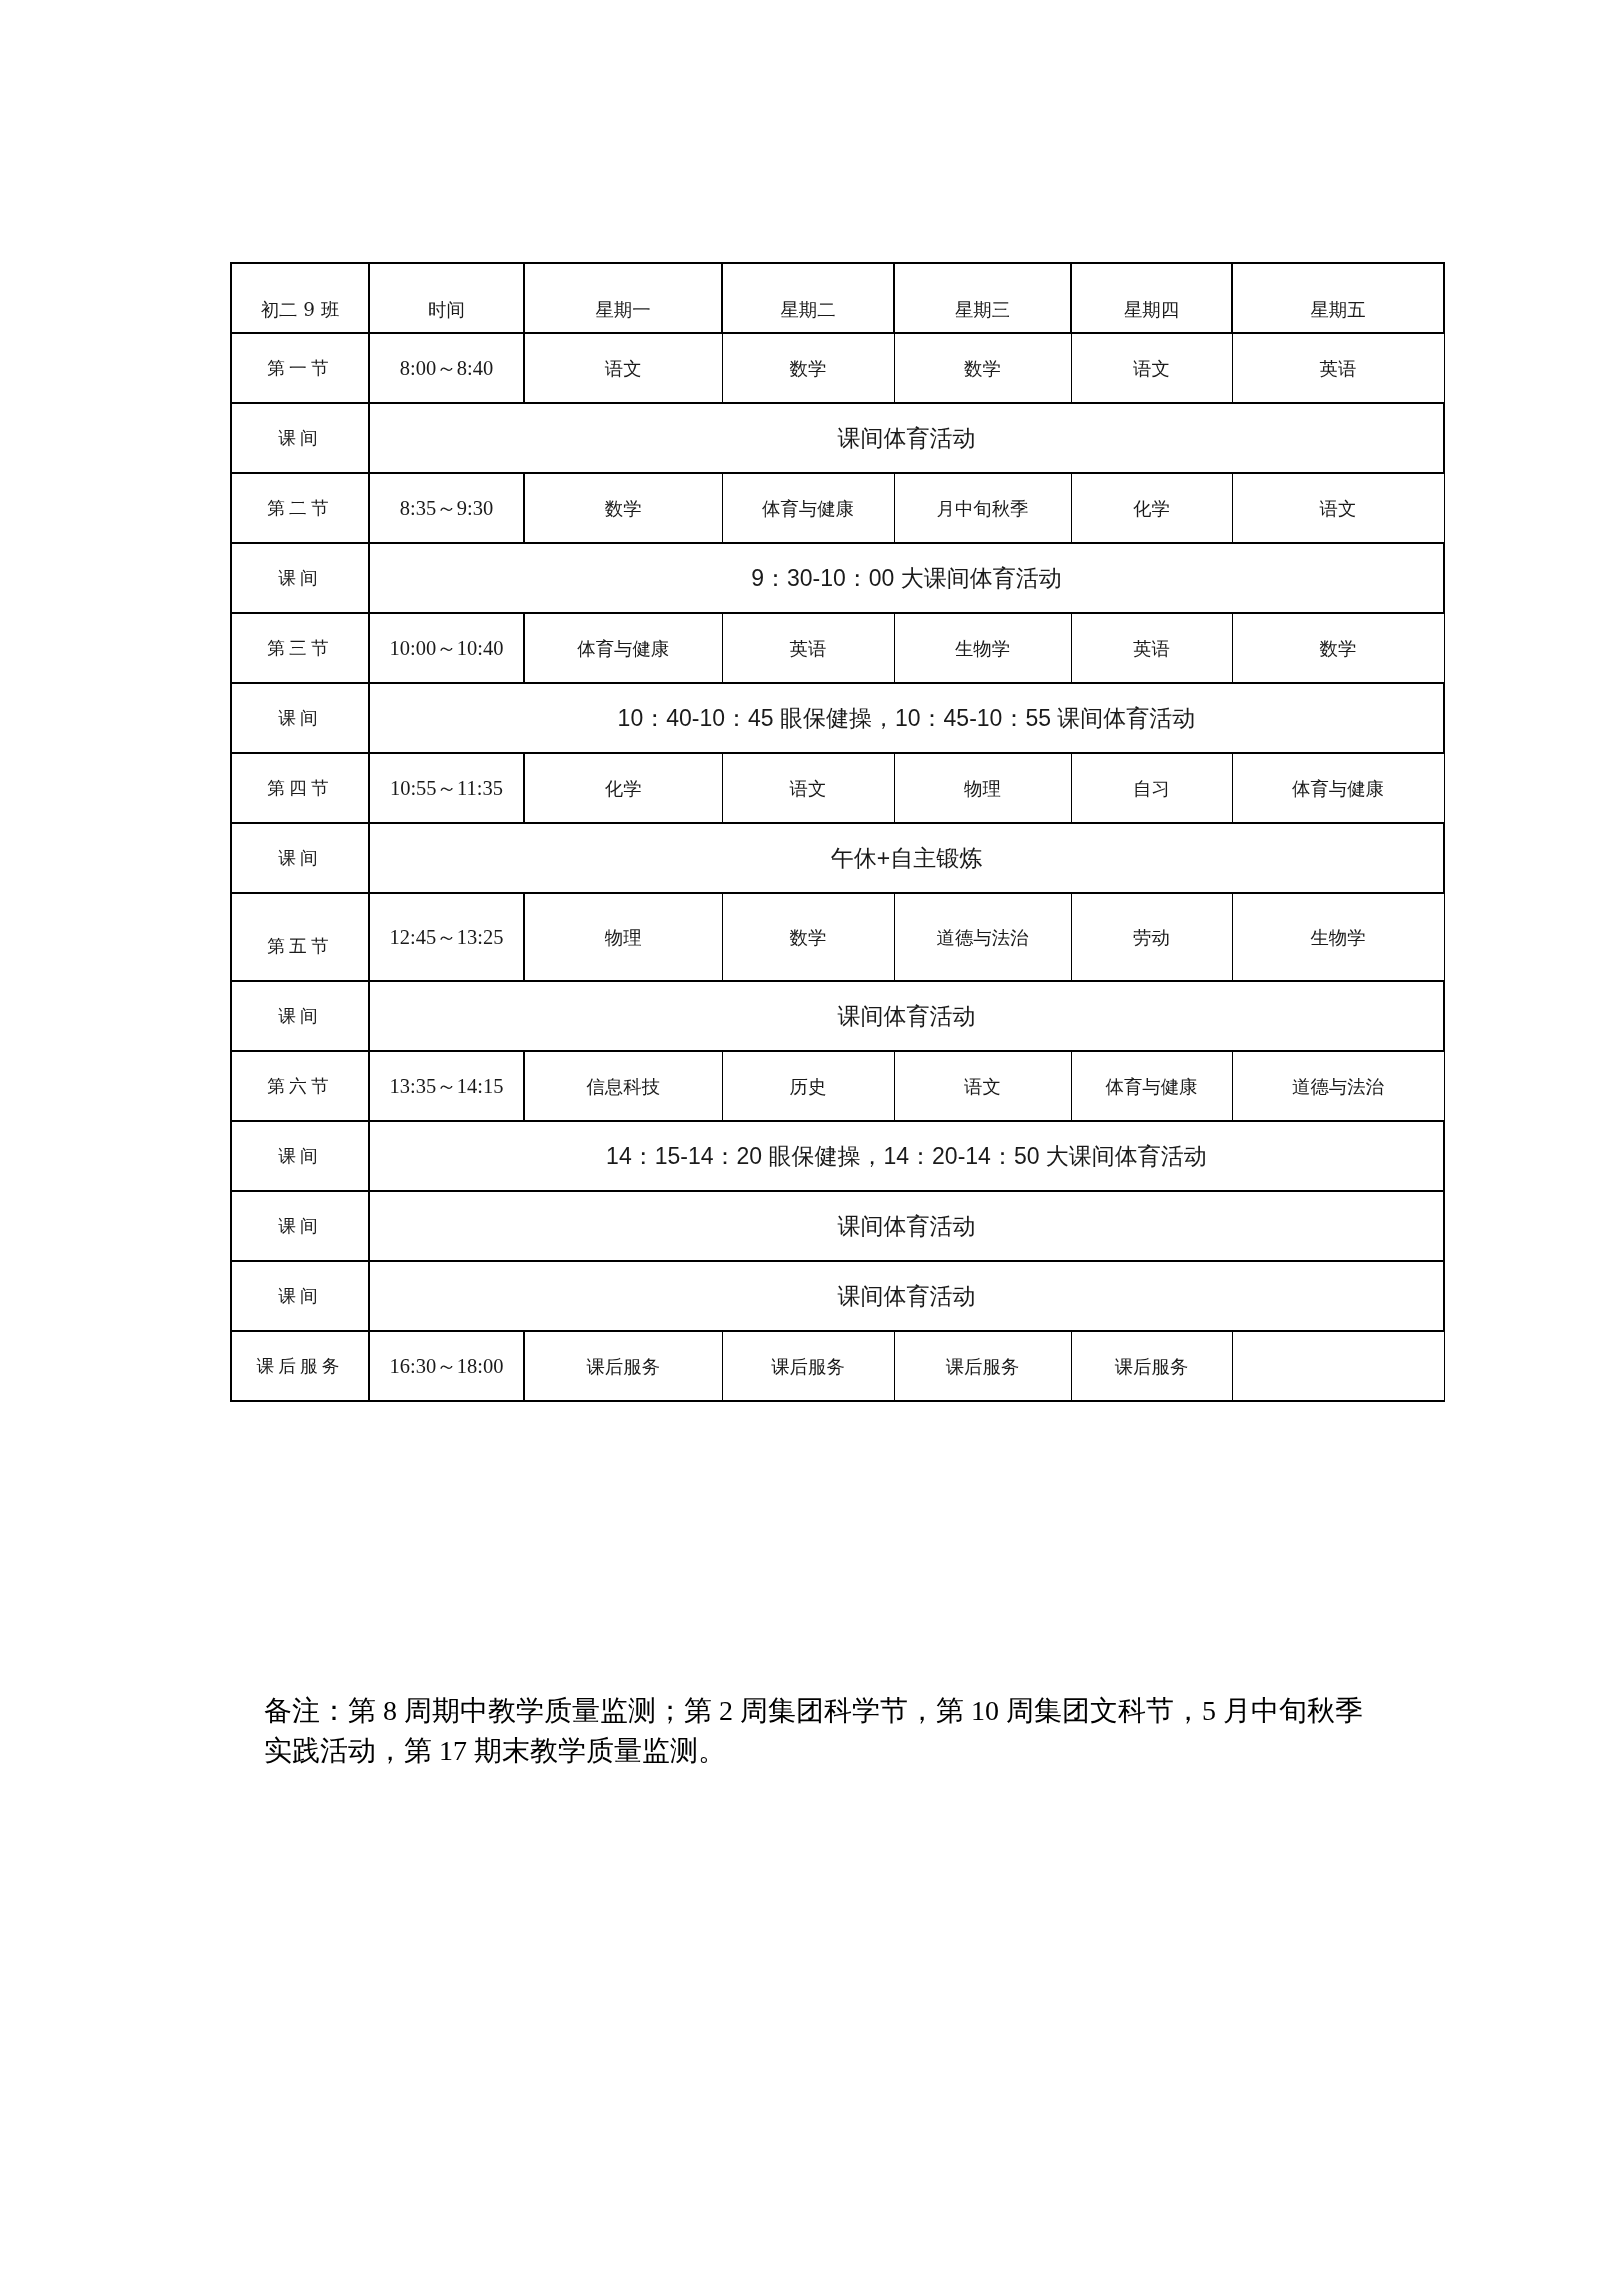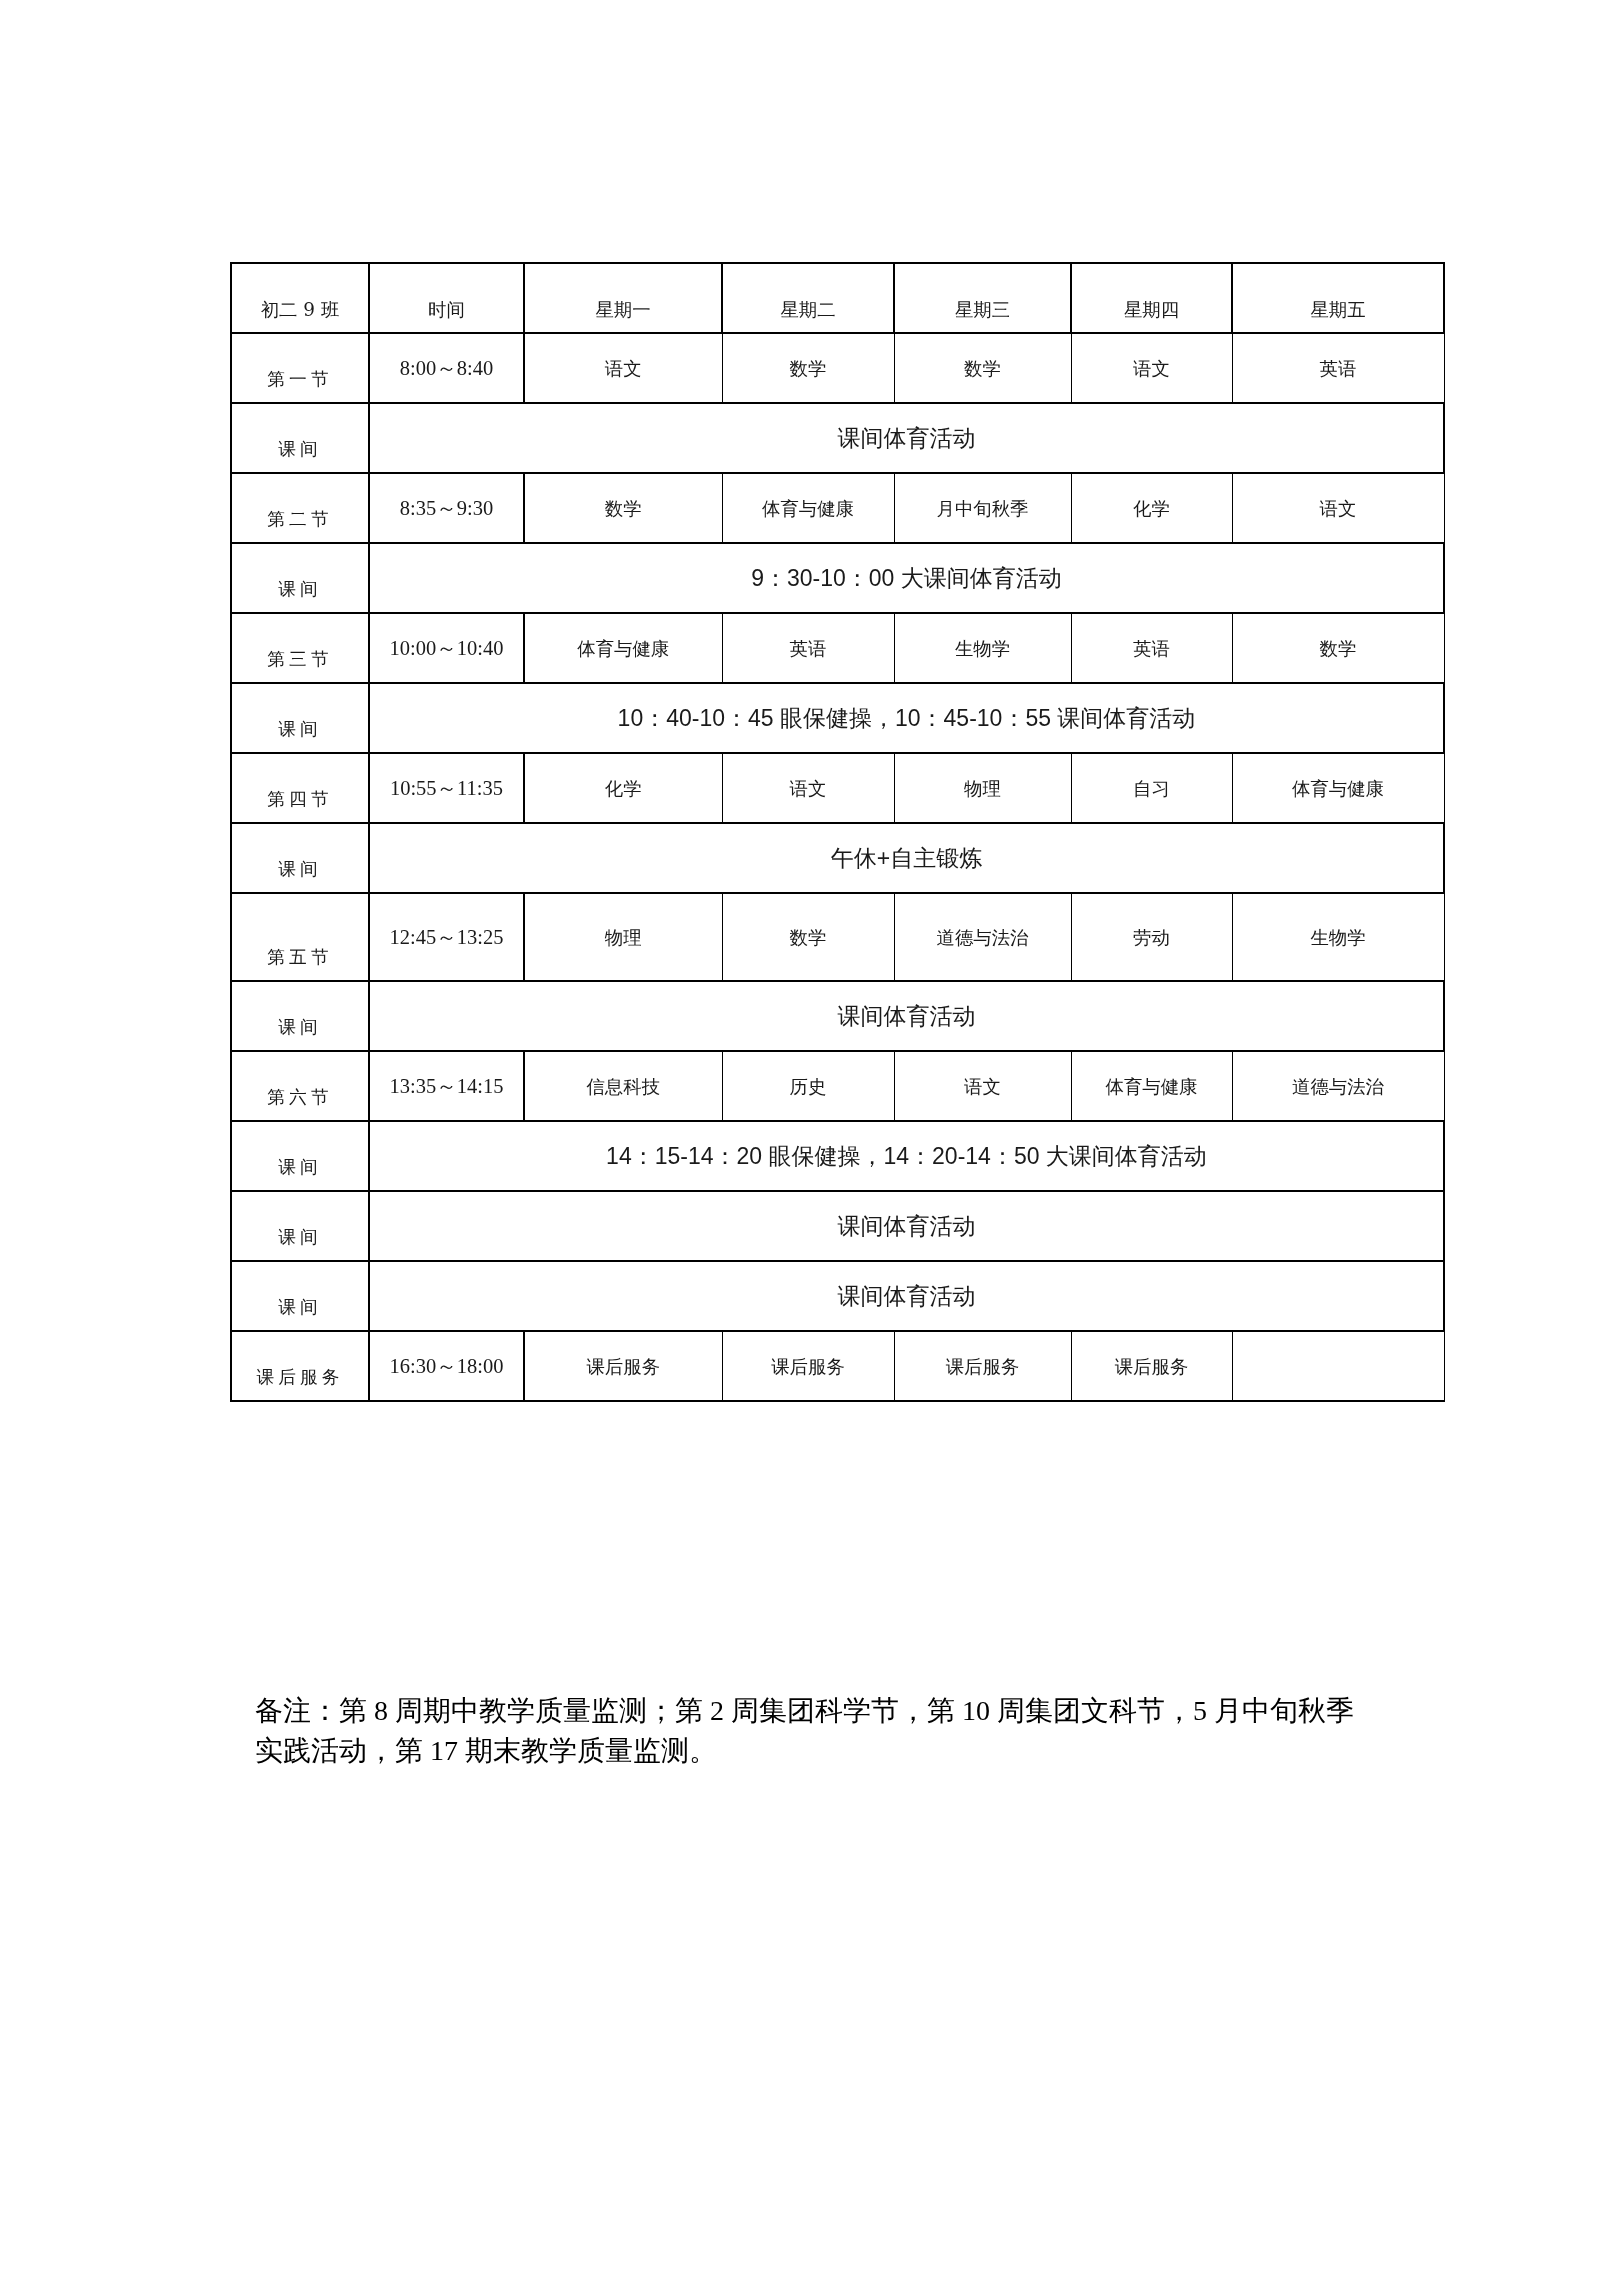--- a/index.html
+++ b/index.html
@@ -15,28 +15,28 @@
     border: 2px solid #000;
     text-align: center;
     vertical-align: middle;
     padding: 0;
     font-size: 18.4px;
     color: #1a1a1a;
     overflow: hidden;
     white-space: nowrap;
   }
   table.schedule td.inner { border-left-width: 1.4px; border-right-width: 1.4px; margin-top: 40px; }
-  table.schedule td.label { vertical-align: bottom; padding-bottom: 11px; letter-spacing: 4.1px; font-size: 17.7px; }
+  table.schedule td.label { vertical-align: bottom; padding-bottom: 22px; letter-spacing: 4.1px; font-size: 17.7px; }
   table.schedule tr.header td { vertical-align: bottom; padding-bottom: 10px; }
   table.schedule td.time { font-family: "Liberation Serif", "DejaVu Serif", serif; font-size: 20.5px; margin-left: 30px; }
   table.schedule td.break { font-family: "Liberation Sans", "DejaVu Sans", sans-serif; font-size: 23px; }
   tr.r102 { height: 70px; }
   tr.r129 { height: 88px; }
   .notes {
-    position: absolute; left: 255px; top: 1691px; width: 1173px;
+    position: absolute; left: 264px; top: 1691px; width: 1173px;
     font-family: "Liberation Serif", "DejaVu Serif", serif;
     font-size: 28px; line-height: 40px; color: #000;
   }
 </style>
 </head>
 <body>
 
 <div class="page">
   <table class="schedule">
     <colgroup>

